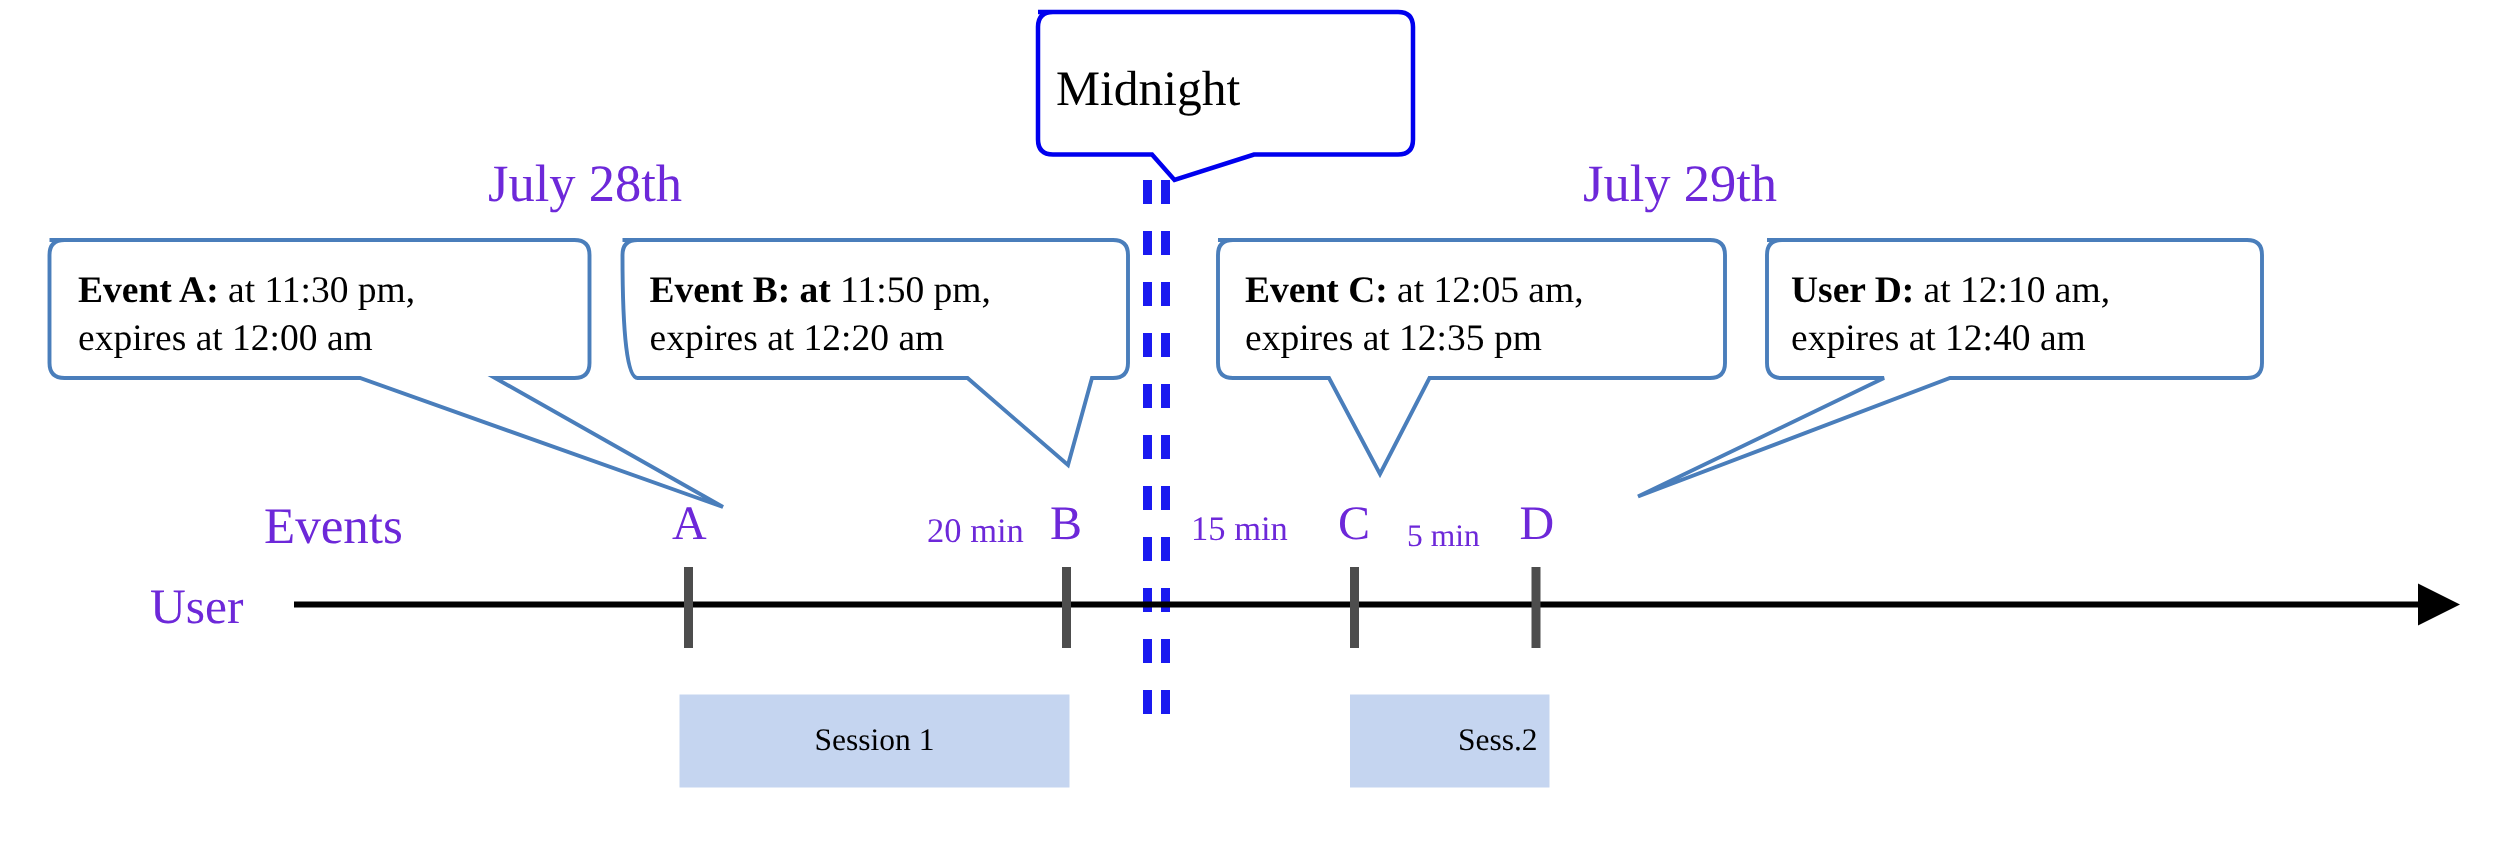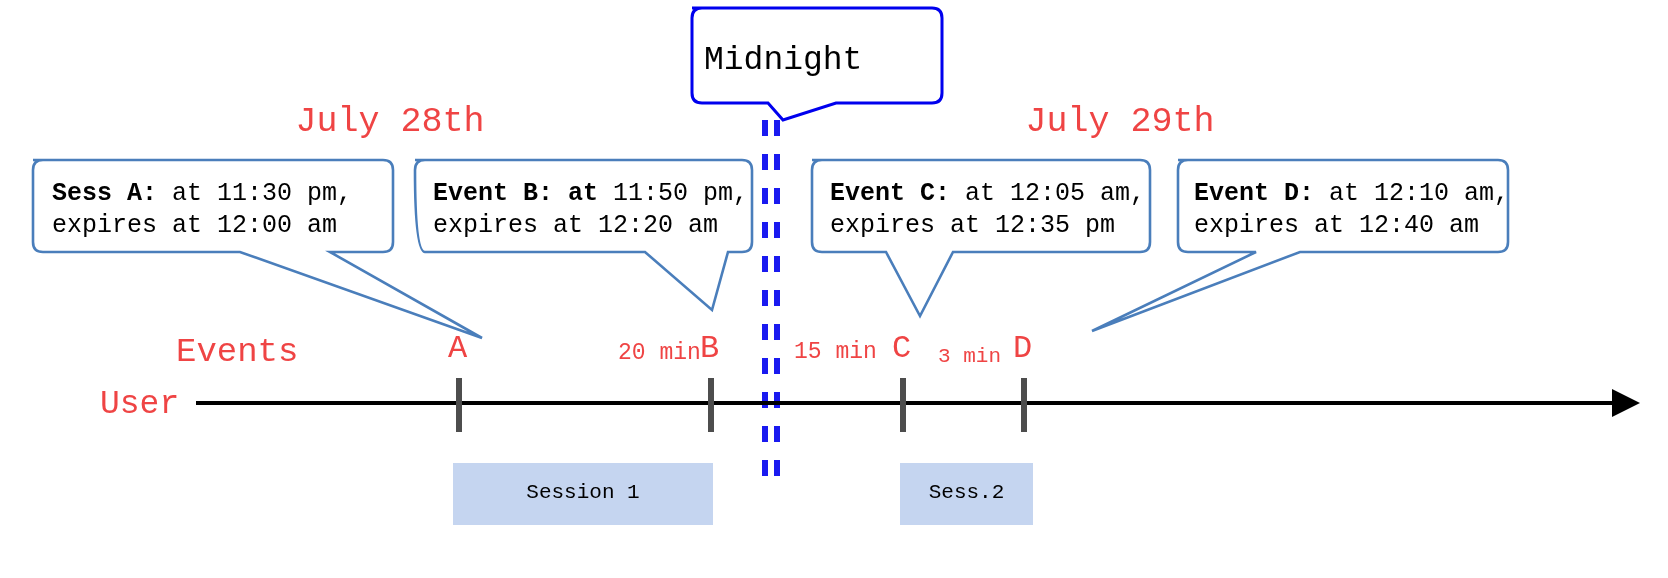--- a/index.html
+++ b/index.html
@@ -5,33 +5,33 @@
   html, body {
     margin: 0;
     padding: 0;
     background: #ffffff;
   }
   #stage {
     position: relative;
     width: 1644px;
     height: 578px;
     background: #ffffff;
-    font-family: Liberation Mono, monospace;
+    font-family: Liberation Serif, serif;
     overflow: hidden;
   }
   #vector-layer {
     position: absolute;
     left: 0;
     top: 0;
     width: 1668px;
     height: 578px;
   }
   .txt {
     position: absolute;
-    color: #ef4444;
+    color: #6d28d9;
     white-space: pre;
     line-height: 1.18;
   }
   .date-label {
     font-size: 35px;
     text-align: center;
   }
   .axis-name {
     font-size: 33px;
   }
@@ -96,47 +96,47 @@
     <line x1="903" y1="378" x2="903" y2="432" stroke="#4d4d4d" stroke-width="6"></line>
     <line x1="1024" y1="378" x2="1024" y2="432" stroke="#4d4d4d" stroke-width="6"></line>
   </svg>
 
   <div class="midnight-text" style="left:704px; top:42px;">Midnight</div>
 
   <div class="txt date-label" style="left:270px; top:102px; width:240px;">July 28th</div>
   <div class="txt date-label" style="left:1000px; top:102px; width:240px;">July 29th</div>
 
   <div class="callout-text" style="left:52px; top:178px; width:340px;">
-    <div><b>Sess A:</b><span> at 11:30 pm,</span></div>
+    <div><b>Event A:</b><span> at 11:30 pm,</span></div>
     <div>expires at 12:00 am</div>
   </div>
 
   <div class="callout-text" style="left:433px; top:178px; width:320px;">
     <div><b>Event B: at</b><span> 11:50 pm,</span></div>
     <div>expires at 12:20 am</div>
   </div>
 
   <div class="callout-text" style="left:830px; top:178px; width:320px;">
     <div><b>Event C:</b><span> at 12:05 am,</span></div>
     <div>expires at 12:35 pm</div>
   </div>
 
   <div class="callout-text" style="left:1194px; top:178px; width:320px;">
-    <div><b>Event D:</b><span>  at 12:10 am,</span></div>
+    <div><b>User D:</b><span>  at 12:10 am,</span></div>
     <div>expires at 12:40 am</div>
   </div>
 
   <div class="txt row-name" style="left:176px; top:332px;">Events</div>
   <div class="txt axis-name" style="left:100px; top:386px;">User</div>
 
   <div class="txt marker-label" style="left:448px; top:330px;">A</div>
   <div class="txt marker-label" style="left:700px; top:330px;">B</div>
   <div class="txt marker-label" style="left:892px; top:330px;">C</div>
   <div class="txt marker-label" style="left:1013px; top:330px;">D</div>
 
   <div class="txt gap-label" style="left:590px; top:340px;margin-left:28px;">20 min</div>
   <div class="txt gap-label" style="left:794px; top:339px;">15 min</div>
-  <div class="txt gap-label" style="left:938px; top:345px; font-size:21px;">3 min</div>
+  <div class="txt gap-label" style="left:938px; top:345px; font-size:21px;">5 min</div>
 
   <div class="session-text" style="left:453px; top:481px; width:260px;">Session 1</div>
-  <div class="session-text" style="left:900px; top:481px; width:133px;">Sess.2</div>
+  <div class="session-text" style="left:932px; top:481px; width:133px;">Sess.2</div>
 
 </div>
 
 </body></html>

